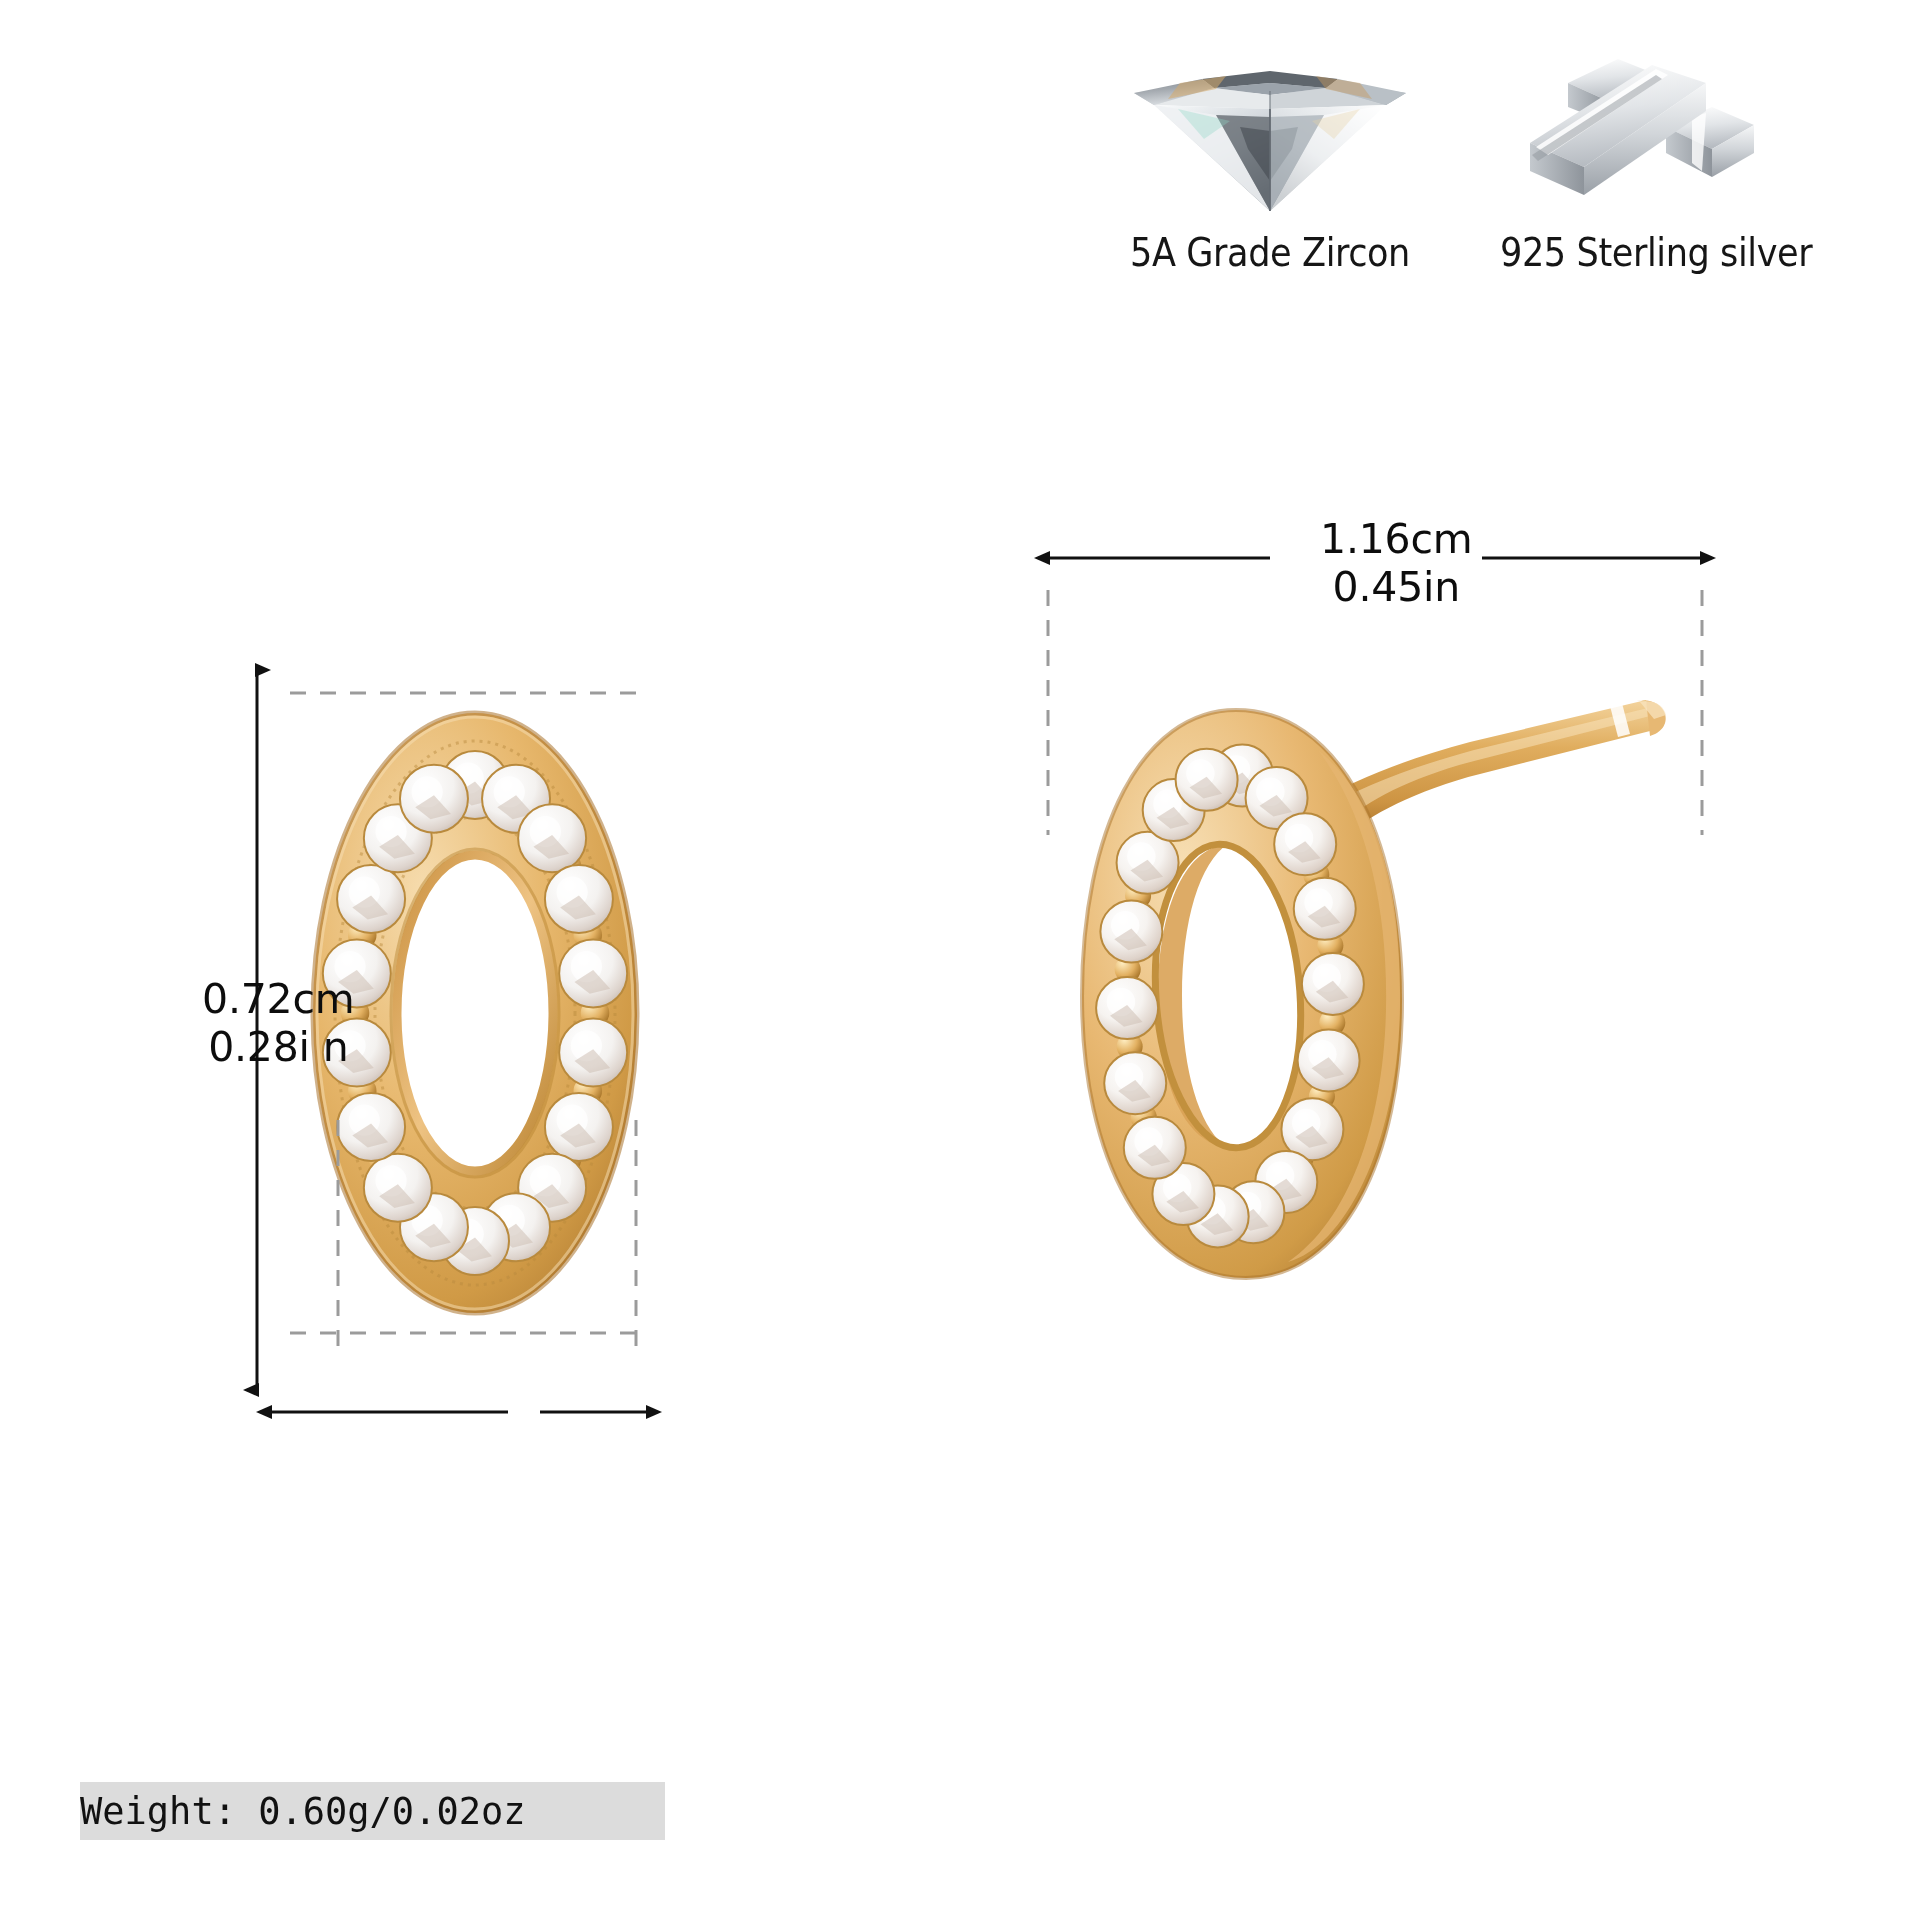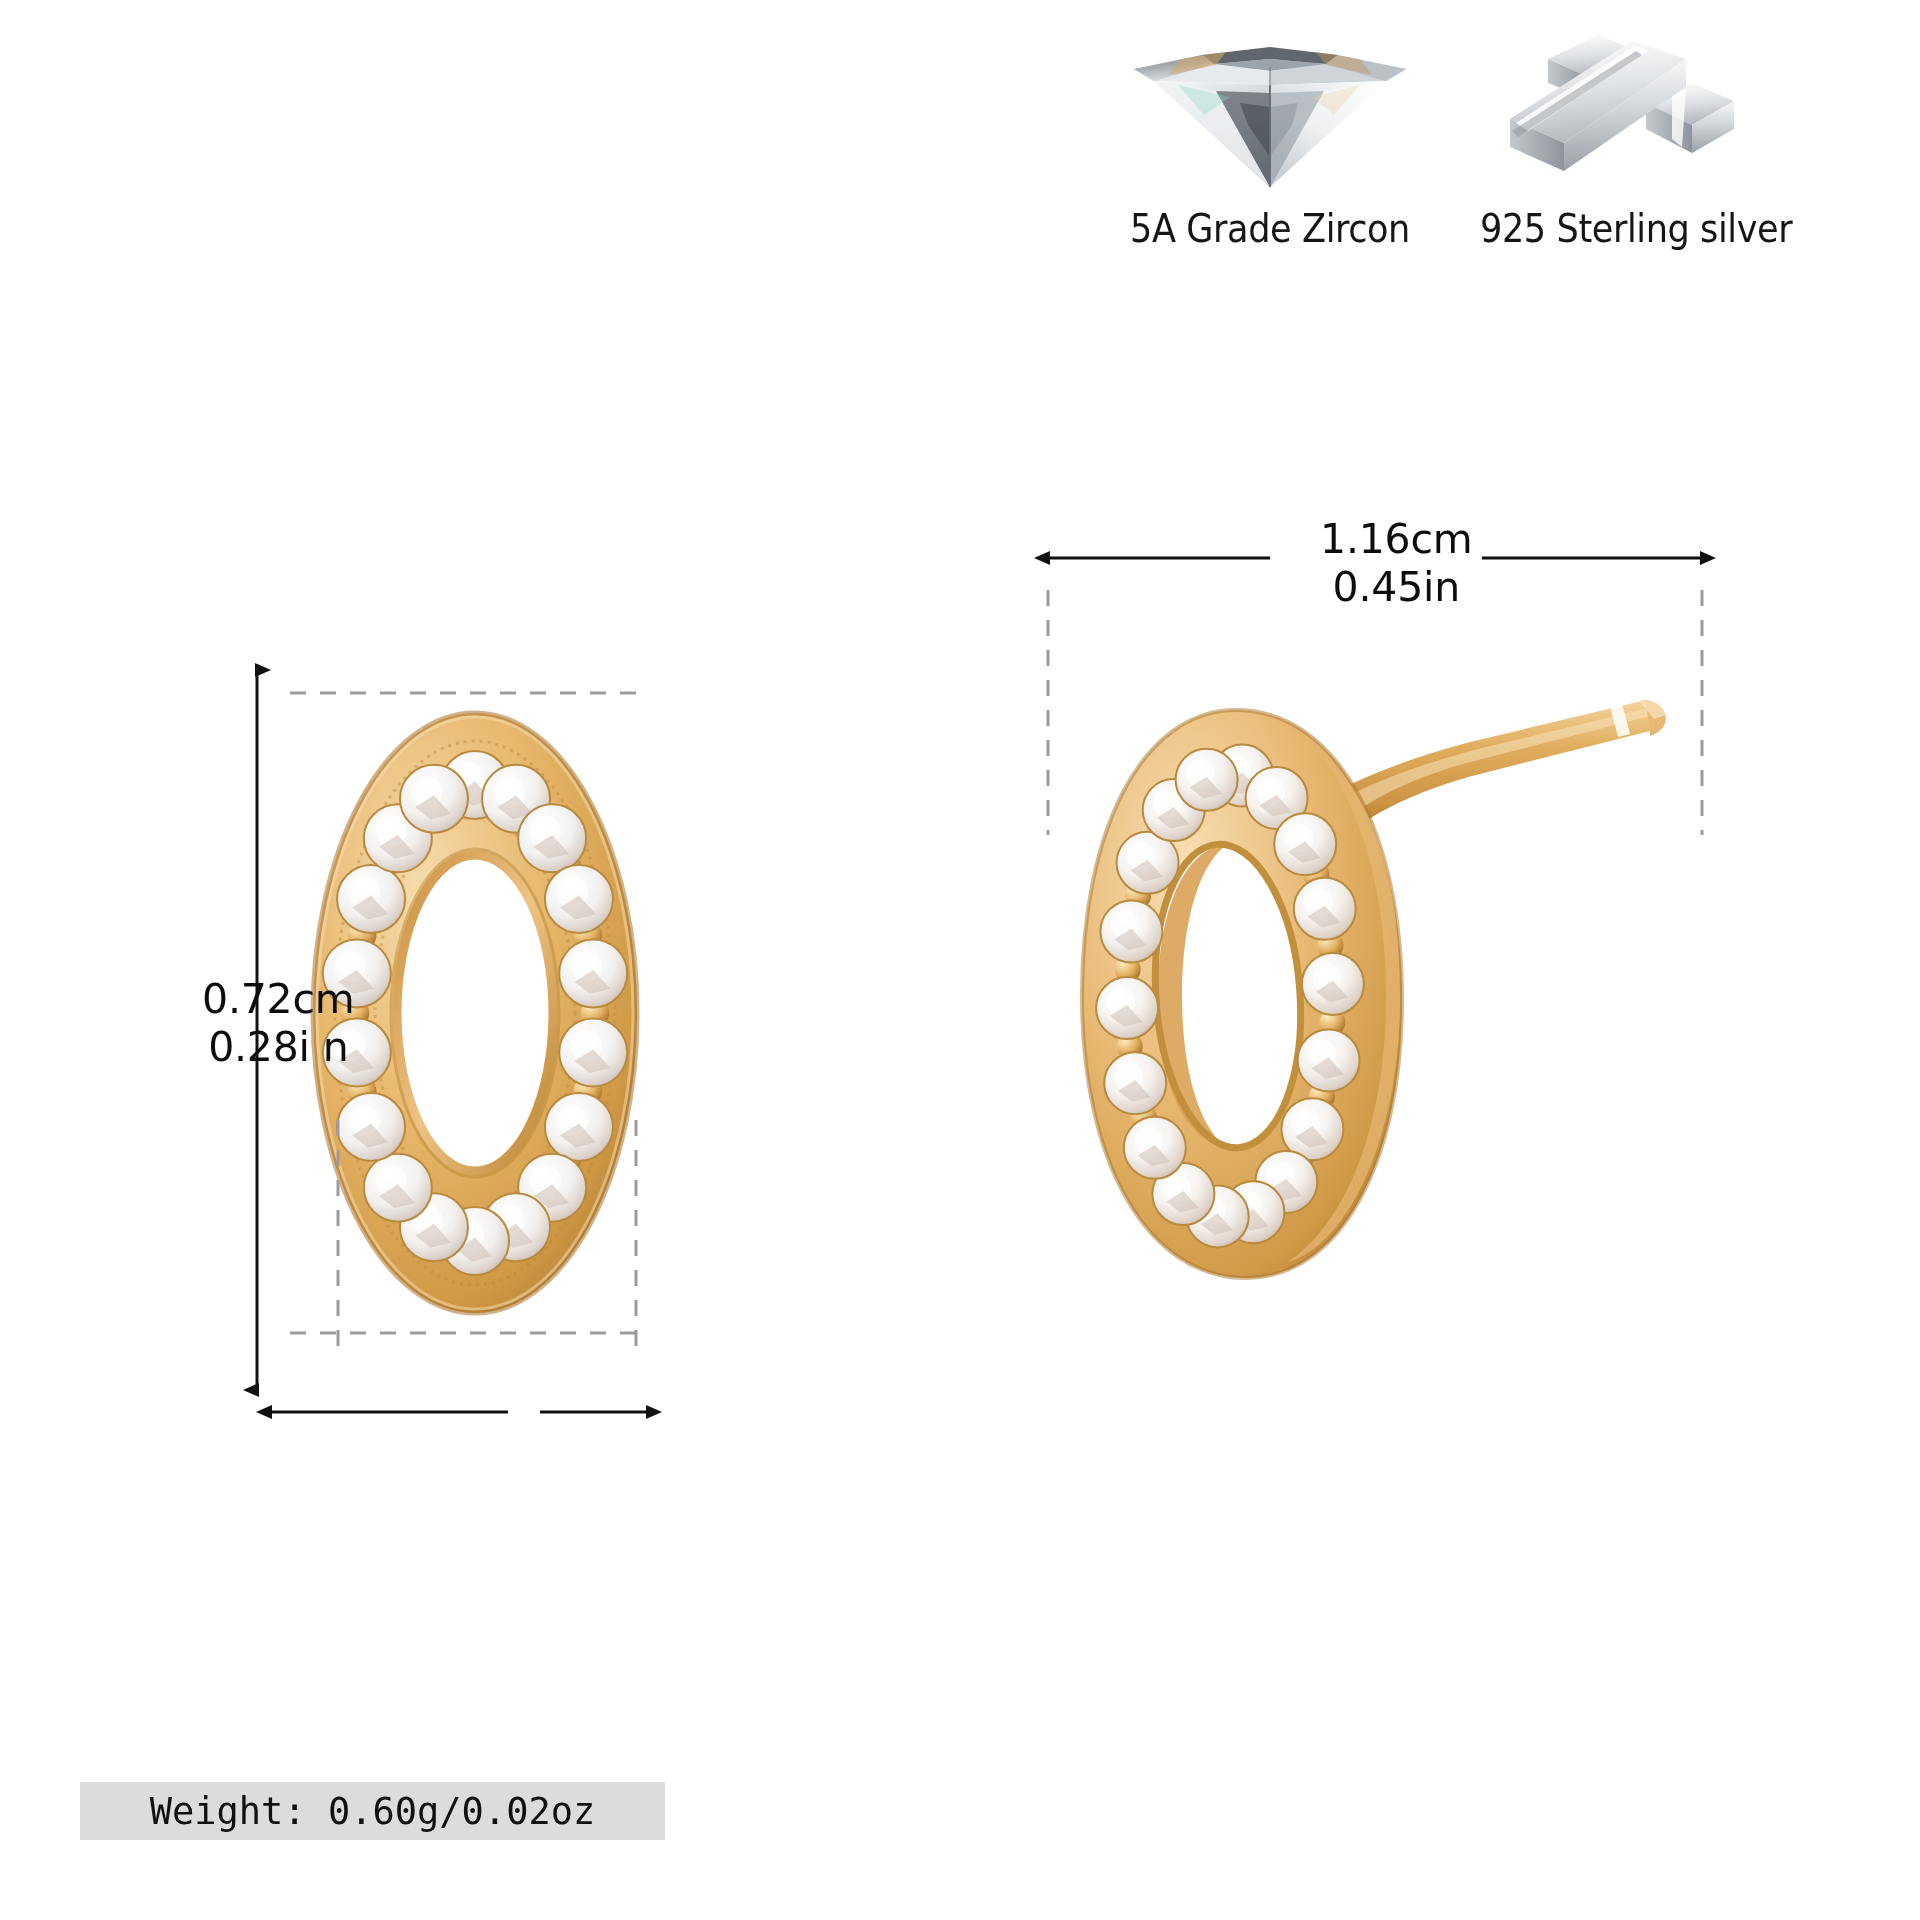--- a/index.html
+++ b/index.html
@@ -20,25 +20,25 @@
     position: absolute;
     left: 0; top: 0;
     width: 1920px;
     height: 1920px;
   }
 
   
   .badges {
     position: absolute;
     left: 1120px;
-    top: 2px;
+    top: 26px;
     width: 800px;
     display: flex;
     align-items: center;
-    gap: 60px;
+    gap: 80px;
   }
   .badge {
     display: flex;
     flex-direction: column;
     align-items: center;
   }
   .badge-art {
     height: 190px;
     display: flex;
     align-items: flex-end;
@@ -76,21 +76,21 @@
   
   .weight-band {
     position: absolute;
     left: 80px;
     top: 1782px;
     width: 585px;
     height: 58px;
     background: #dcdcdc;
     display: flex;
     align-items: center;
-    justify-content: center;
+    justify-content: flex-start;
   }
   .weight-text {
     font-family: "DejaVu Sans Mono", "Liberation Mono", monospace;
     font-size: 37px;
     color: #111111;
     letter-spacing: 0px;
     white-space: nowrap;
   }
 
   

